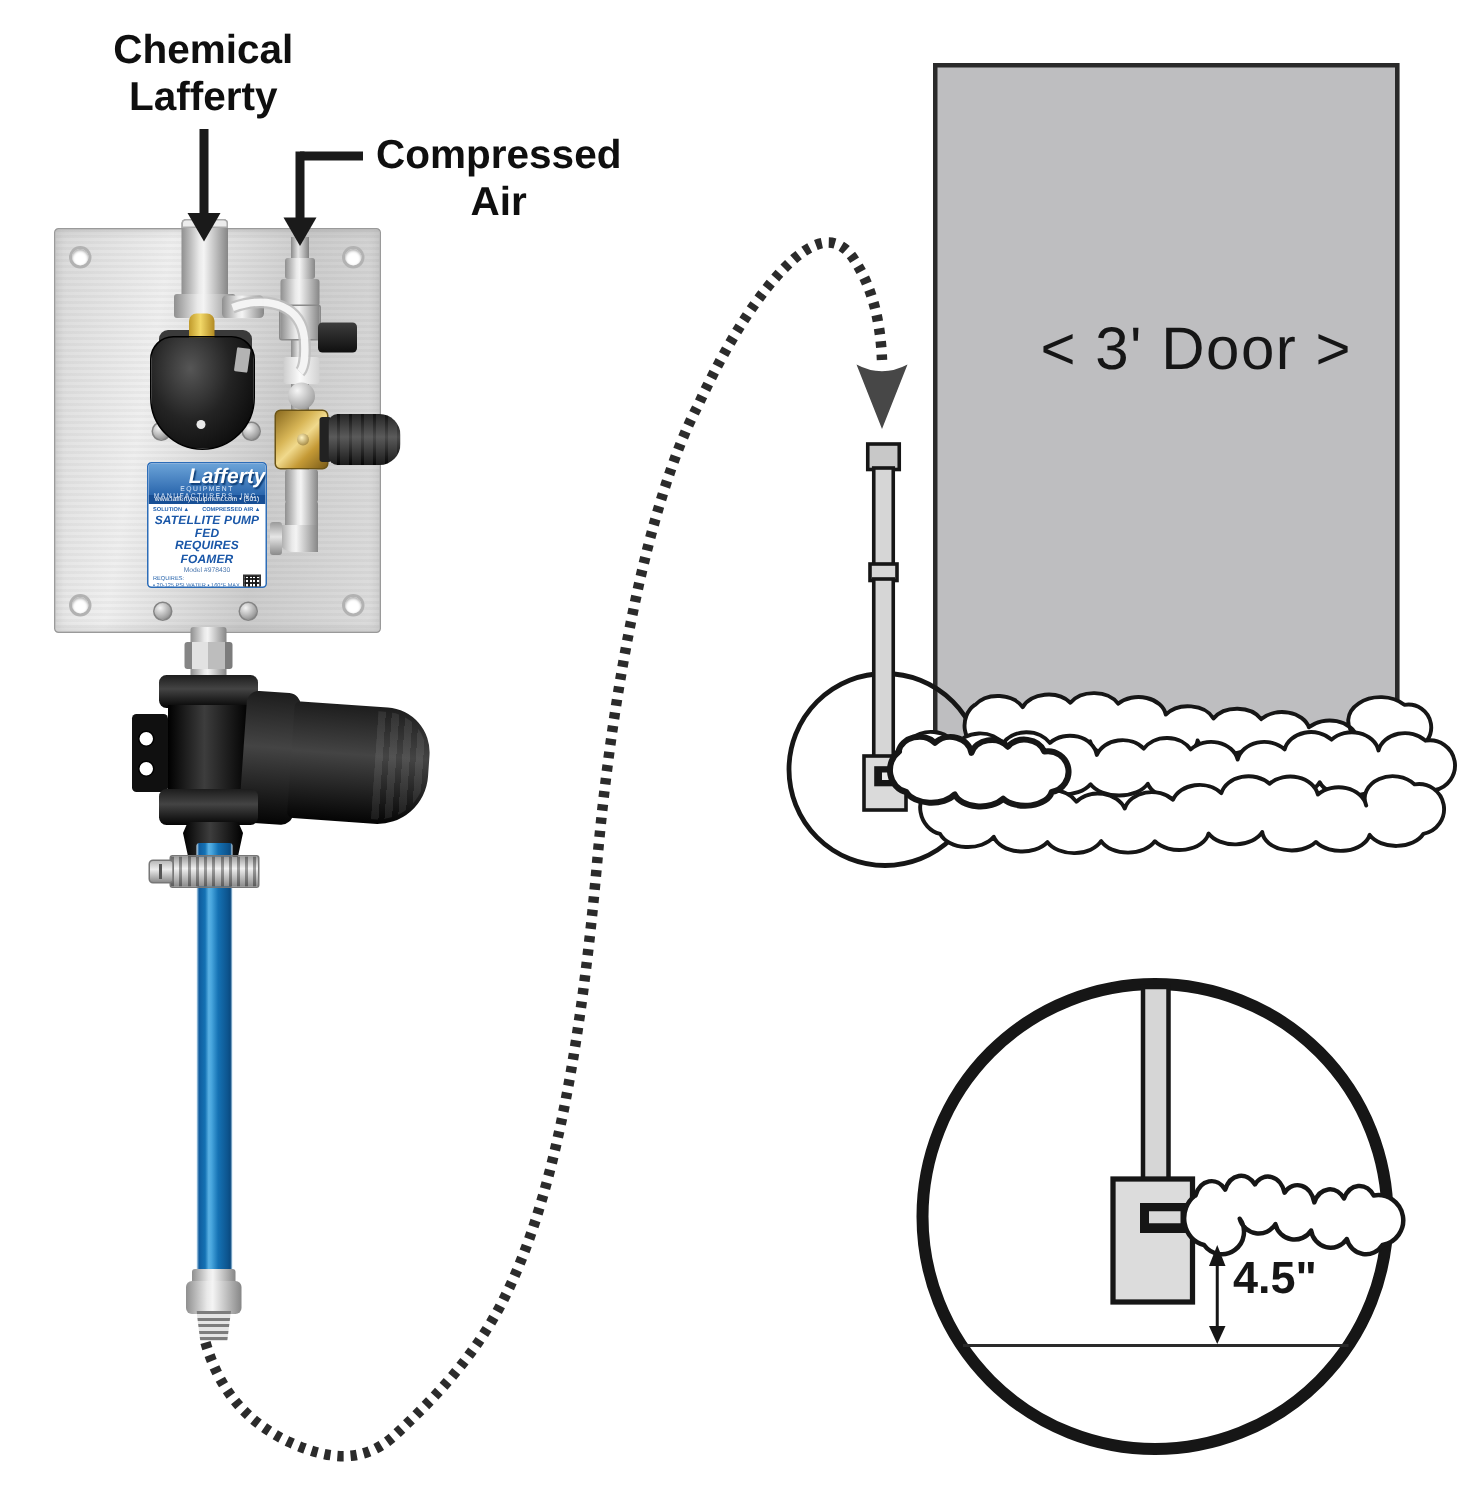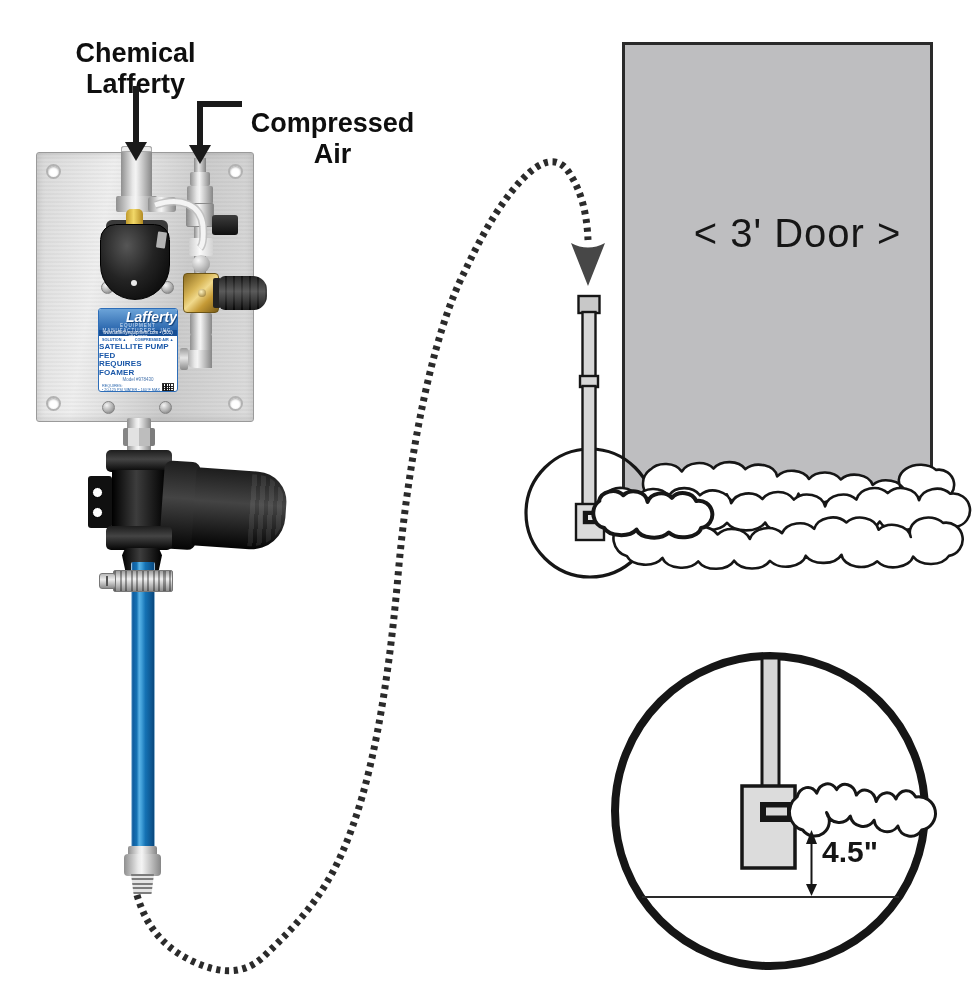--- a/index.html
+++ b/index.html
@@ -1,21 +1,21 @@
 <!DOCTYPE html>
 <html><head>
 <meta charset="utf-8">
 <style>
   html,body{margin:0;padding:0;background:#fff;}
   #scene{position:relative;width:979px;height:1000px;background:#fff;overflow:hidden;
          font-family:"Liberation Sans","DejaVu Sans",sans-serif;}
   .abs{position:absolute;}
 
   
-  .callout{font-weight:bold;font-size:27px;line-height:31px;color:#0f0f0f;text-align:center;letter-spacing:0px;margin-top:20px;}
+  .callout{font-weight:bold;font-size:27px;line-height:31px;color:#0f0f0f;text-align:center;letter-spacing:0px;}
   .arrow-line{background:#1a1a1a;}
   .arrow-head-down{width:0;height:0;border-left:11px solid transparent;border-right:11px solid transparent;border-top:19px solid #1a1a1a;}
 
   
   #door{left:622px;top:42px;width:311px;height:473px;background:#bebec0;border:3px solid #2a2a2a;box-sizing:border-box;z-index:1;}
   #door-label{width:100%;margin-top:166px;text-align:center;font-size:40px;font-weight:400;color:#161616;letter-spacing:1px;padding-left:20px;}
 
   
   .unit{z-index:2;}
   #plate{left:36px;top:152px;width:216px;height:268px;border:1px solid #9a9a9a;border-radius:3px;
@@ -61,21 +61,21 @@
     box-sizing:border-box;overflow:hidden;display:flex;flex-direction:column;}
   #lbl-header{height:21px;background:linear-gradient(180deg,#6ba3d8,#2a66ad);position:relative;flex:none;}
   #lbl-brand{font-size:14px;font-weight:bold;font-style:italic;color:#fff;text-align:right;line-height:16px;text-shadow:1px 1px 1px #0c3b73;}
   .tiny-c{font-size:9px;width:200%;margin-left:-50%;text-align:center;transform:scale(.5);transform-origin:50% 0;}
   .tiny{font-size:7.5px;transform:scale(.5);transform-origin:0 0;white-space:nowrap;line-height:9px;}
   #lbl-tagline{color:#d9e6f7;letter-spacing:2px;margin-top:-2px;}
   #lbl-contact{height:6px;background:#184f95;color:#fff;flex:none;}
   #lbl-ports{height:7px;position:relative;flex:none;color:#1f5fae;font-weight:bold;}
   #lbl-port-solution{position:absolute;left:3px;top:1px;}
   #lbl-port-air{position:absolute;right:3px;top:1px;transform-origin:100% 0;}
-  .lbl-product{font-size:8px;font-weight:bold;color:#1a57a8;text-align:left;line-height:8.5px;letter-spacing:.1px;flex:none;}
+  .lbl-product{font-size:8px;font-weight:bold;color:#1a57a8;text-align:center;line-height:8.5px;letter-spacing:.1px;flex:none;font-style:italic;}
   #lbl-model{height:5px;color:#4a76ad;flex:none;}
   #lbl-req{position:relative;height:20px;flex:none;}
   #lbl-req-text{position:absolute;left:3px;top:1px;color:#2a66ad;}
   #lbl-qr{position:absolute;right:3px;top:1px;width:12px;height:12px;border:1px solid #333;box-sizing:border-box;
     background:repeating-linear-gradient(0deg,rgba(20,20,20,.9) 0 1.2px,rgba(255,255,255,0) 1.2px 2.4px),
                repeating-linear-gradient(90deg,#1a1a1a 0 1.2px,#fff 1.2px 2.4px);}
 
   
   #nipple{left:127px;top:418px;width:24px;height:42px;}
   #nipple-hex{left:123px;top:428px;width:32px;height:18px;background:linear-gradient(90deg,#858585 0 15%,#e2e2e2 15% 50%,#bdbdbd 50% 85%,#7c7c7c 85%);border-radius:2px;}

